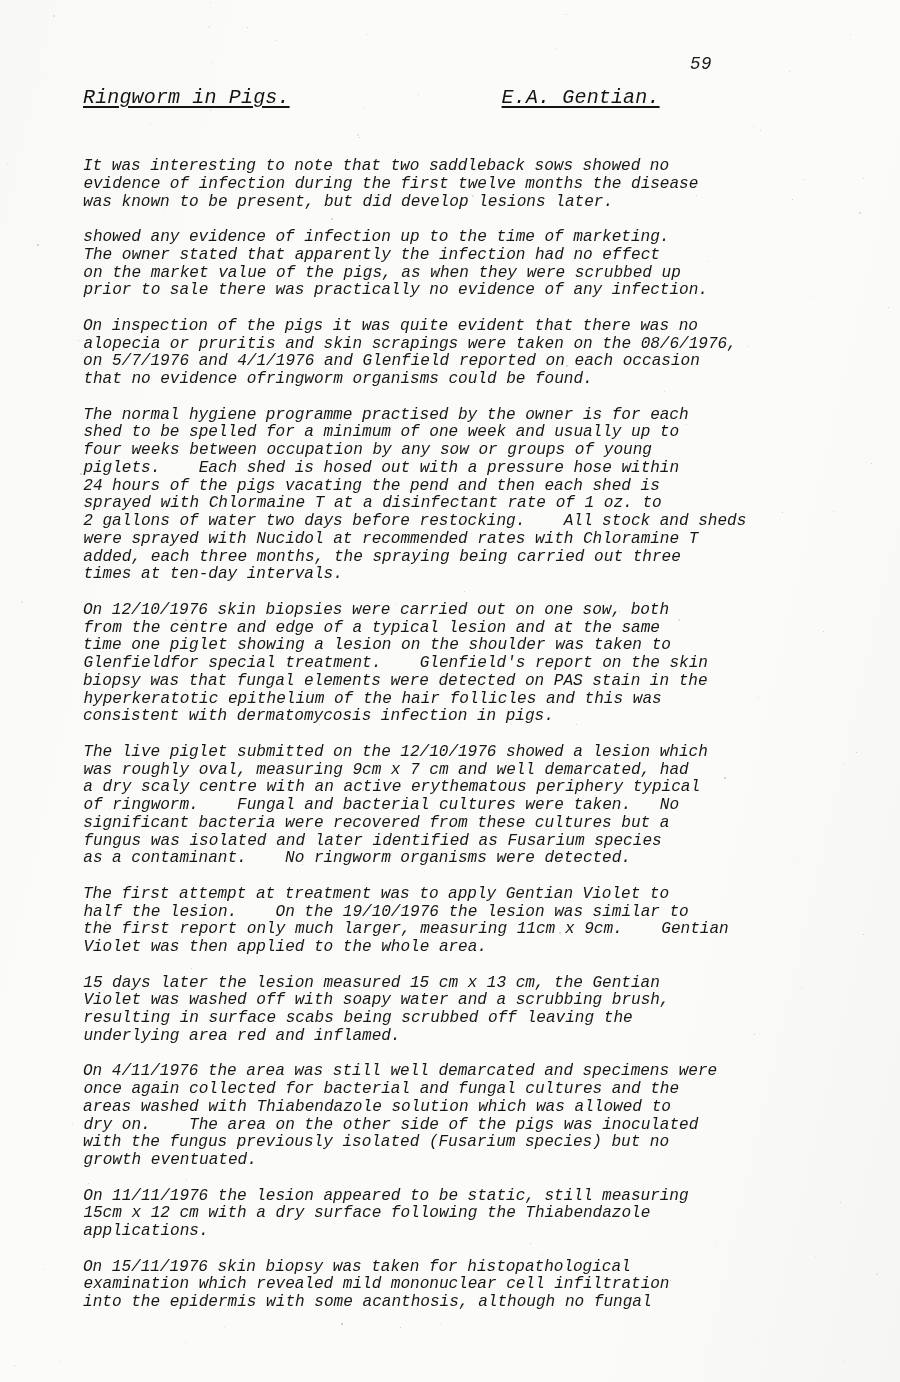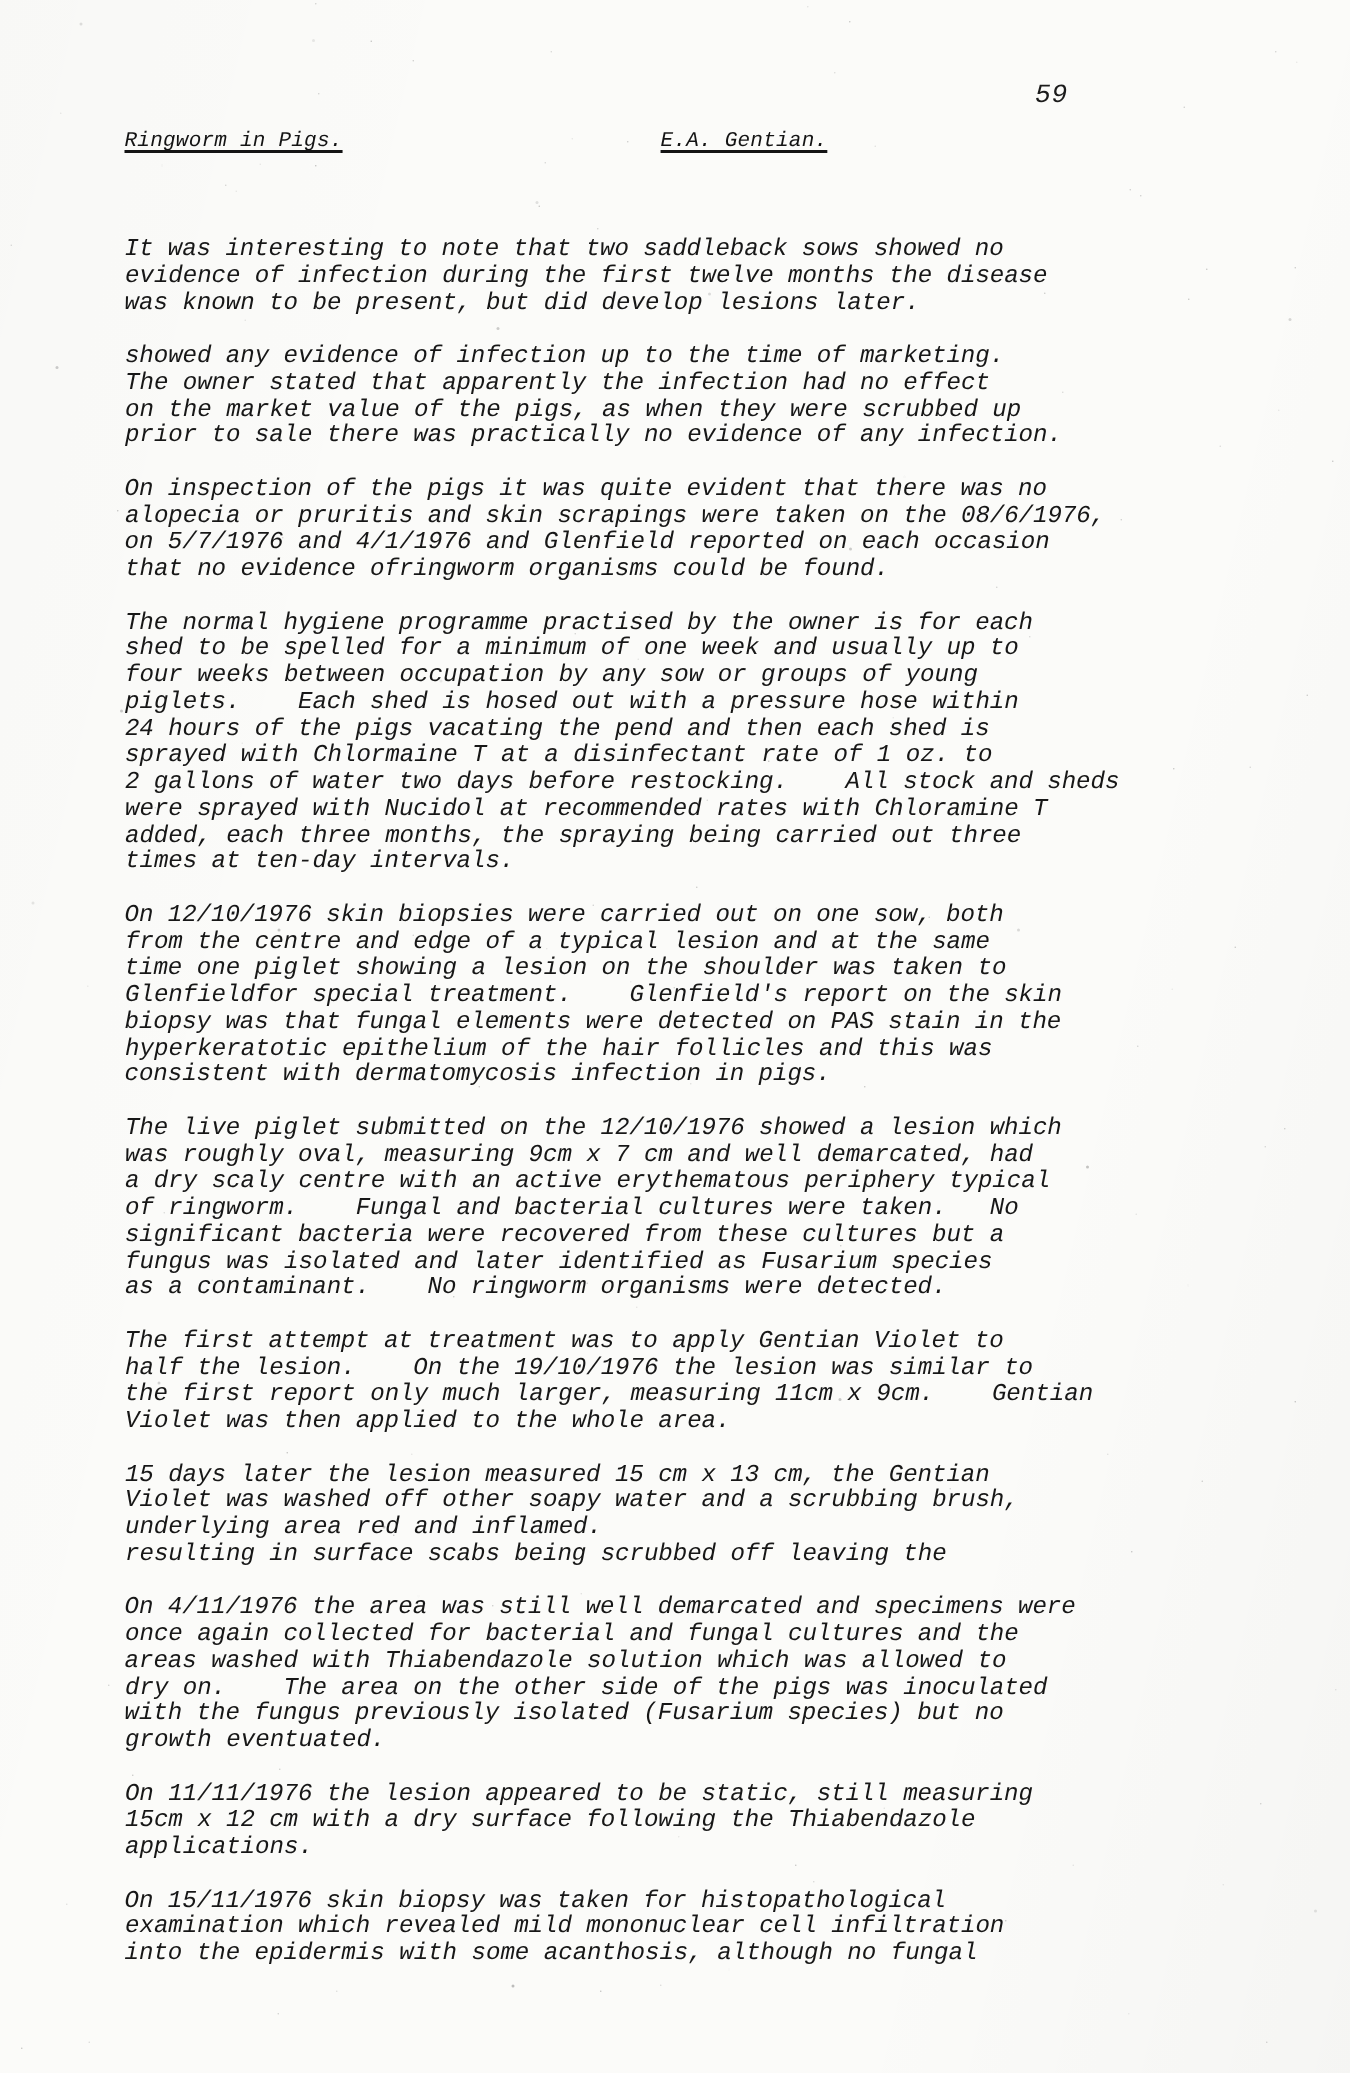--- a/index.html
+++ b/index.html
@@ -45,21 +45,21 @@
   }
 
   
   .doc-header {
     position: absolute;
     top: 86px;
     left: 83px;
     width: 740px;
     display: flex;
     justify-content: flex-start;
-    font-size: 14px;
+    font-size: 20px;
     letter-spacing: 0.15px;
     color: #141414;
   }
   .doc-header .title {
     text-decoration: underline;
     text-underline-offset: 3px;
     text-decoration-thickness: 1.5px;
     white-space: pre;
   }
   .doc-header .author {
@@ -123,21 +123,21 @@
   </div>
 
   <div class="body-text">
       <p class="para"><span class="ln">It was interesting to note that two saddleback sows showed no</span><span class="ln">evidence of infection during the first twelve months the disease</span><span class="ln">was known to be present, but did develop lesions later.</span></p>
       <p class="para"><span class="ln">showed any evidence of infection up to the time of marketing.</span><span class="ln">The owner stated that apparently the infection had no effect</span><span class="ln">on the market value of the pigs, as when they were scrubbed up</span><span class="ln">prior to sale there was practically no evidence of any infection.</span></p>
       <p class="para"><span class="ln">On inspection of the pigs it was quite evident that there was no</span><span class="ln">alopecia or pruritis and skin scrapings were taken on the 08/6/1976,</span><span class="ln">on 5/7/1976 and 4/1/1976 and Glenfield reported on each occasion</span><span class="ln">that no evidence ofringworm organisms could be found.</span></p>
       <p class="para"><span class="ln">The normal hygiene programme practised by the owner is for each</span><span class="ln">shed to be spelled for a minimum of one week and usually up to</span><span class="ln">four weeks between occupation by any sow or groups of young</span><span class="ln">piglets.    Each shed is hosed out with a pressure hose within</span><span class="ln">24 hours of the pigs vacating the pend and then each shed is</span><span class="ln">sprayed with Chlormaine T at a disinfectant rate of 1 oz. to</span><span class="ln">2 gallons of water two days before restocking.    All stock and sheds</span><span class="ln">were sprayed with Nucidol at recommended rates with Chloramine T</span><span class="ln">added, each three months, the spraying being carried out three</span><span class="ln">times at ten-day intervals.</span></p>
       <p class="para"><span class="ln">On 12/10/1976 skin biopsies were carried out on one sow, both</span><span class="ln">from the centre and edge of a typical lesion and at the same</span><span class="ln">time one piglet showing a lesion on the shoulder was taken to</span><span class="ln">Glenfieldfor special treatment.    Glenfield's report on the skin</span><span class="ln">biopsy was that fungal elements were detected on PAS stain in the</span><span class="ln">hyperkeratotic epithelium of the hair follicles and this was</span><span class="ln">consistent with dermatomycosis infection in pigs.</span></p>
       <p class="para"><span class="ln">The live piglet submitted on the 12/10/1976 showed a lesion which</span><span class="ln">was roughly oval, measuring 9cm x 7 cm and well demarcated, had</span><span class="ln">a dry scaly centre with an active erythematous periphery typical</span><span class="ln">of ringworm.    Fungal and bacterial cultures were taken.   No</span><span class="ln">significant bacteria were recovered from these cultures but a</span><span class="ln">fungus was isolated and later identified as Fusarium species</span><span class="ln">as a contaminant.    No ringworm organisms were detected.</span></p>
       <p class="para"><span class="ln">The first attempt at treatment was to apply Gentian Violet to</span><span class="ln">half the lesion.    On the 19/10/1976 the lesion was similar to</span><span class="ln">the first report only much larger, measuring 11cm x 9cm.    Gentian</span><span class="ln">Violet was then applied to the whole area.</span></p>
-      <p class="para"><span class="ln">15 days later the lesion measured 15 cm x 13 cm, the Gentian</span><span class="ln">Violet was washed off other soapy water and a scrubbing brush,</span><span class="ln">underlying area red and inflamed.</span><span class="ln">resulting in surface scabs being scrubbed off leaving the</span></p>
+      <p class="para"><span class="ln">15 days later the lesion measured 15 cm x 13 cm, the Gentian</span><span class="ln">Violet was washed off with soapy water and a scrubbing brush,</span><span class="ln">resulting in surface scabs being scrubbed off leaving the</span><span class="ln">underlying area red and inflamed.</span></p>
       <p class="para"><span class="ln">On 4/11/1976 the area was still well demarcated and specimens were</span><span class="ln">once again collected for bacterial and fungal cultures and the</span><span class="ln">areas washed with Thiabendazole solution which was allowed to</span><span class="ln">dry on.    The area on the other side of the pigs was inoculated</span><span class="ln">with the fungus previously isolated (Fusarium species) but no</span><span class="ln">growth eventuated.</span></p>
       <p class="para"><span class="ln">On 11/11/1976 the lesion appeared to be static, still measuring</span><span class="ln">15cm x 12 cm with a dry surface following the Thiabendazole</span><span class="ln">applications.</span></p>
       <p class="para"><span class="ln">On 15/11/1976 skin biopsy was taken for histopathological</span><span class="ln">examination which revealed mild mononuclear cell infiltration</span><span class="ln">into the epidermis with some acanthosis, although no fungal</span></p>
     </div>
 
   <div class="speckles">
       <div class="speck" style="width: 2px; height: 2px; left: 677.651px; top: 618.623px; opacity: 0.38;"></div>
       <div class="speck" style="width: 1px; height: 1px; left: 856.147px; top: 751.675px; opacity: 0.55;"></div>
       <div class="speck" style="width: 1px; height: 1px; left: 359.267px; top: 136.579px; opacity: 0.65;"></div>
       <div class="speck" style="width: 1px; height: 1px; left: 363.055px; top: 108.034px; opacity: 0.44;"></div>

